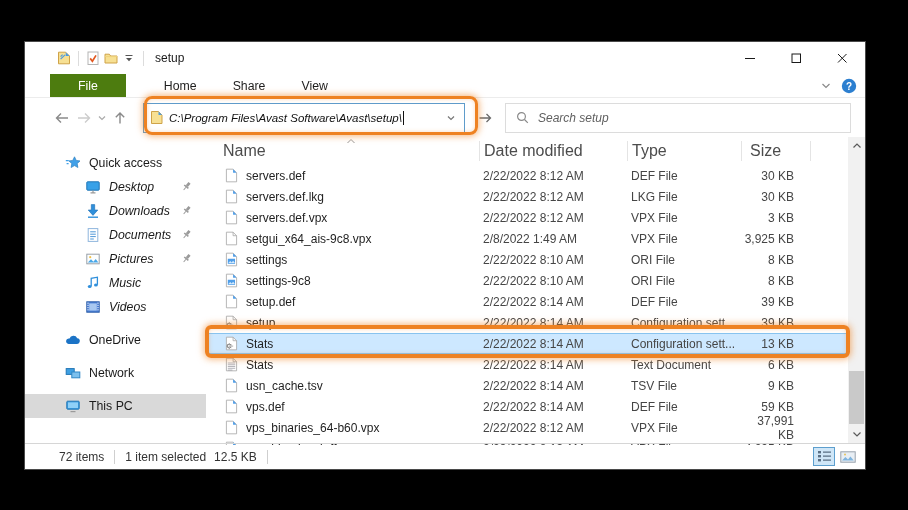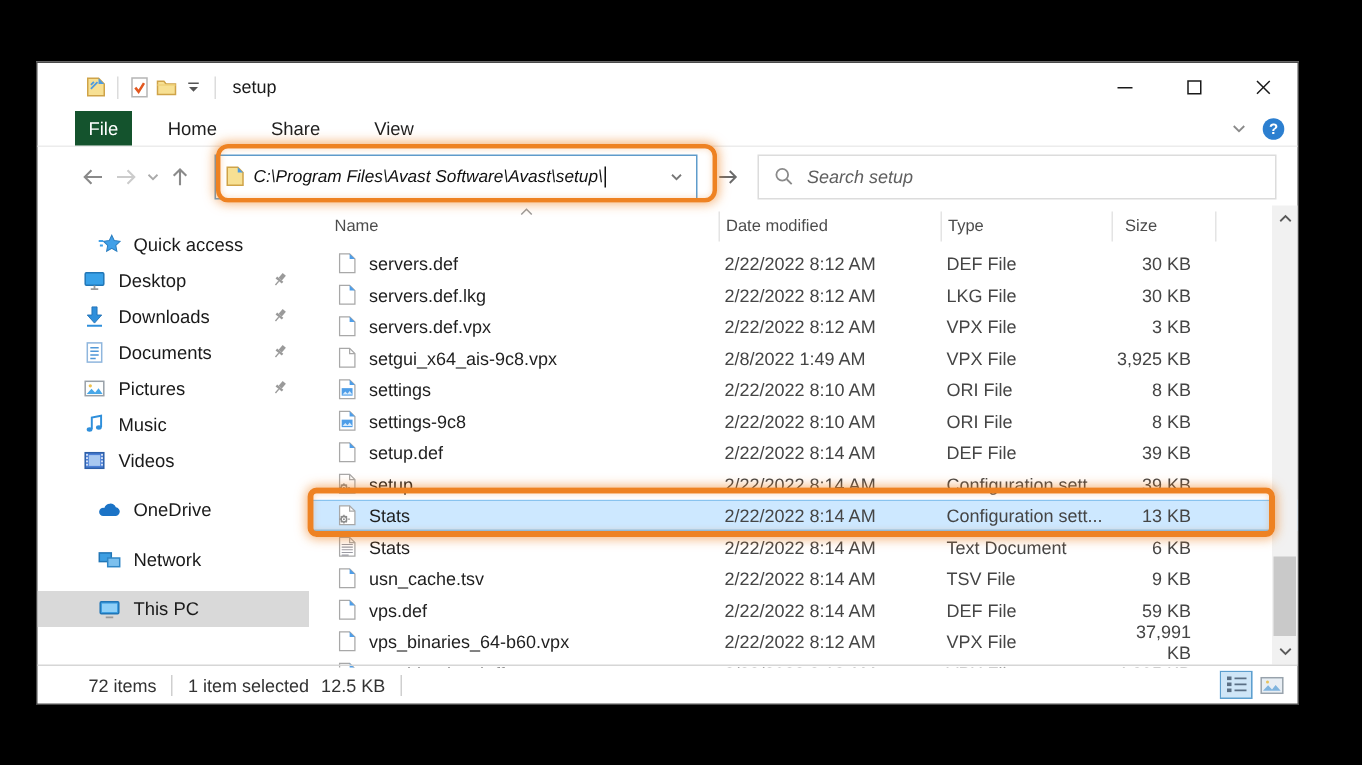--- a/index.html
+++ b/index.html
@@ -10,45 +10,45 @@
   .titlebar{height:32px;display:flex;align-items:center;padding-left:30px;position:relative;flex:0 0 32px;}
   .qat{display:flex;align-items:center;}
   .qat .qicon{width:18px;height:18px;display:inline-flex;align-items:center;justify-content:center;}
   .qat .sep{width:1px;height:15px;background:#dcdcdc;margin:0 5px;display:inline-block;}
   .win-title{font-size:12px;color:#1a1a1a;margin-left:6px;}
   .wincontrols{position:absolute;right:0;top:0;height:32px;display:flex;}
   .wc{width:46px;height:32px;display:flex;align-items:center;justify-content:center;}
   
   .ribbonrow{height:24px;flex:0 0 24px;display:flex;align-items:stretch;padding-left:25px;border-bottom:1px solid #ececec;position:relative;}
   .tab{font-size:12.3px;color:#1e1e1e;display:flex;align-items:center;padding:0 18px;}
-  .tab.active{background:#14532d;color:#fff;padding:0 9px;margin-right:6px;}
+  .tab.active{background:#4d7c0f;color:#fff;padding:0 28px;margin-right:20px;}
   .ribbon-right{position:absolute;right:8px;top:0;height:24px;display:flex;align-items:center;gap:8px;}
   
   .navrow{height:39px;flex:0 0 39px;display:flex;align-items:center;padding:0 14px 0 26px;font-style:italic;}
   .navbtn{display:inline-flex;align-items:center;justify-content:center;}
   .nb22{width:22px;height:24px;} .nb14{width:14px;height:24px;}
   .addressbar{margin-left:12px;width:322px;height:30px;border:1px solid #5f9ccb;display:flex;align-items:center;background:#fff;padding:0 4px 0 6px;position:relative;z-index:3;}
   .addr-text{font-size:11.5px;color:#111;white-space:nowrap;margin-left:5px;}
   .caret{display:inline-block;width:1px;height:14px;background:#111;margin-left:1px;}
   .addr-chevron{margin-left:auto;width:18px;height:22px;display:flex;align-items:center;justify-content:center;}
   .gobtn{width:20px;height:24px;margin-left:10px;display:flex;align-items:center;justify-content:center;}
   .searchbox{margin-left:10px;flex:1;height:30px;border:1px solid #dcdcdc;display:flex;align-items:center;padding-left:9px;}
   .search-ph{font-size:12px;color:#5f5f5f;margin-left:8px;}
   
   .content{flex:1;display:flex;min-height:0;}
   .sidebar{width:181px;flex:0 0 181px;padding-top:14px;overflow:hidden;}
   .side-item{height:24px;display:flex;align-items:center;position:relative;font-size:12.3px;color:#1a1a1a;}
-  .side-item.lvl0{padding-left:40px;} .side-item.lvl1{padding-left:30px;}
+  .side-item.lvl0{padding-left:40px;} .side-item.lvl1{padding-left:60px;font-style:italic;}
   .side-item.gap{margin-top:9px;}
   .side-item.selected{background:#d9d9d9;}
   .sicon{width:16px;height:16px;margin-right:8px;display:inline-flex;align-items:center;justify-content:center;flex:0 0 16px;}
   .pin{position:absolute;right:14px;top:6px;}
   
   .filearea{flex:1;position:relative;min-width:0;}
-  .listheader{height:28px;display:flex;align-items:center;font-size:11px;color:#4c4c4c;position:relative;}
+  .listheader{height:28px;display:flex;align-items:center;font-size:16px;color:#4c4c4c;position:relative;}
   .hc{height:20px;display:flex;align-items:center;}
   .hc-name{width:273px;padding-left:17px;}
   .hc-date{width:148px;padding-left:4px;border-left:1px solid #e4e4e4;}
   .hc-type{width:114px;padding-left:4px;border-left:1px solid #e4e4e4;}
   .hc-size{width:70px;padding-left:8px;border-left:1px solid #e4e4e4;border-right:1px solid #e4e4e4;}
   .sortmark{position:absolute;left:140px;top:1px;}
   .rows{height:280px;overflow:hidden;}
   .file-row{height:21px;display:flex;align-items:center;font-size:12px;}
   .file-row.selected{background:#cde8ff;box-shadow:inset 0 0 0 1px #88c4f0;}
   .fc-name{width:273px;display:flex;align-items:center;color:#1f1f1f;}

